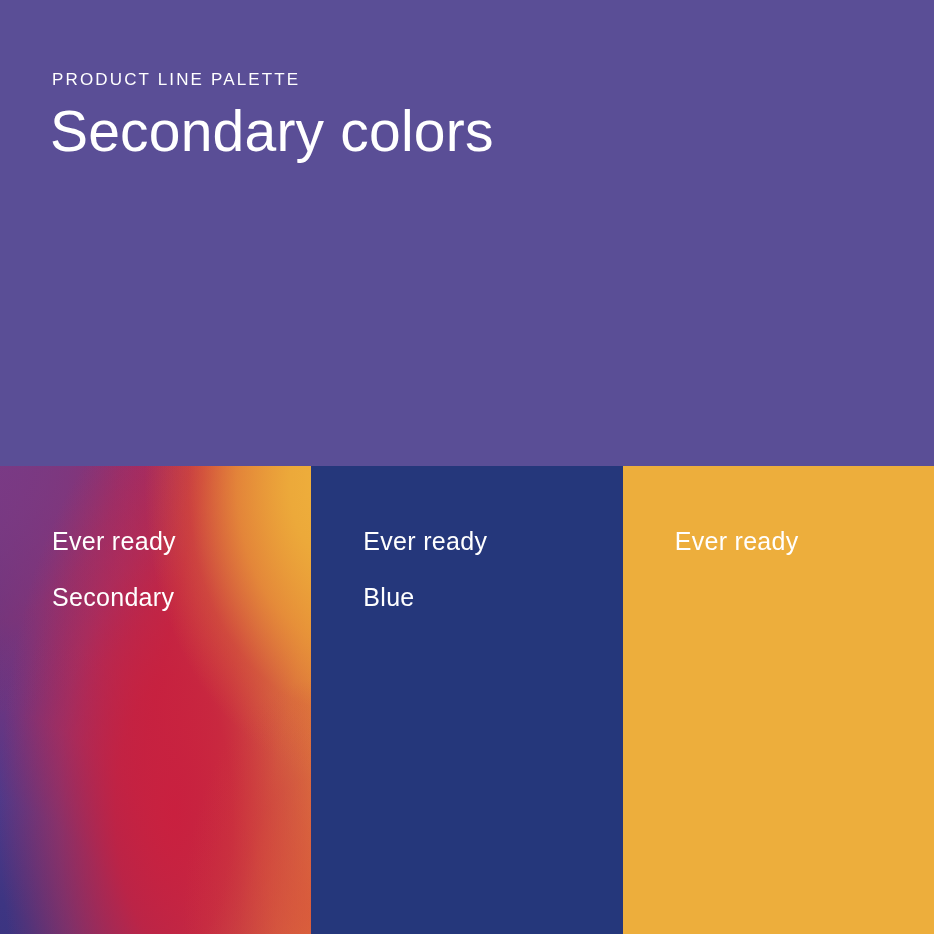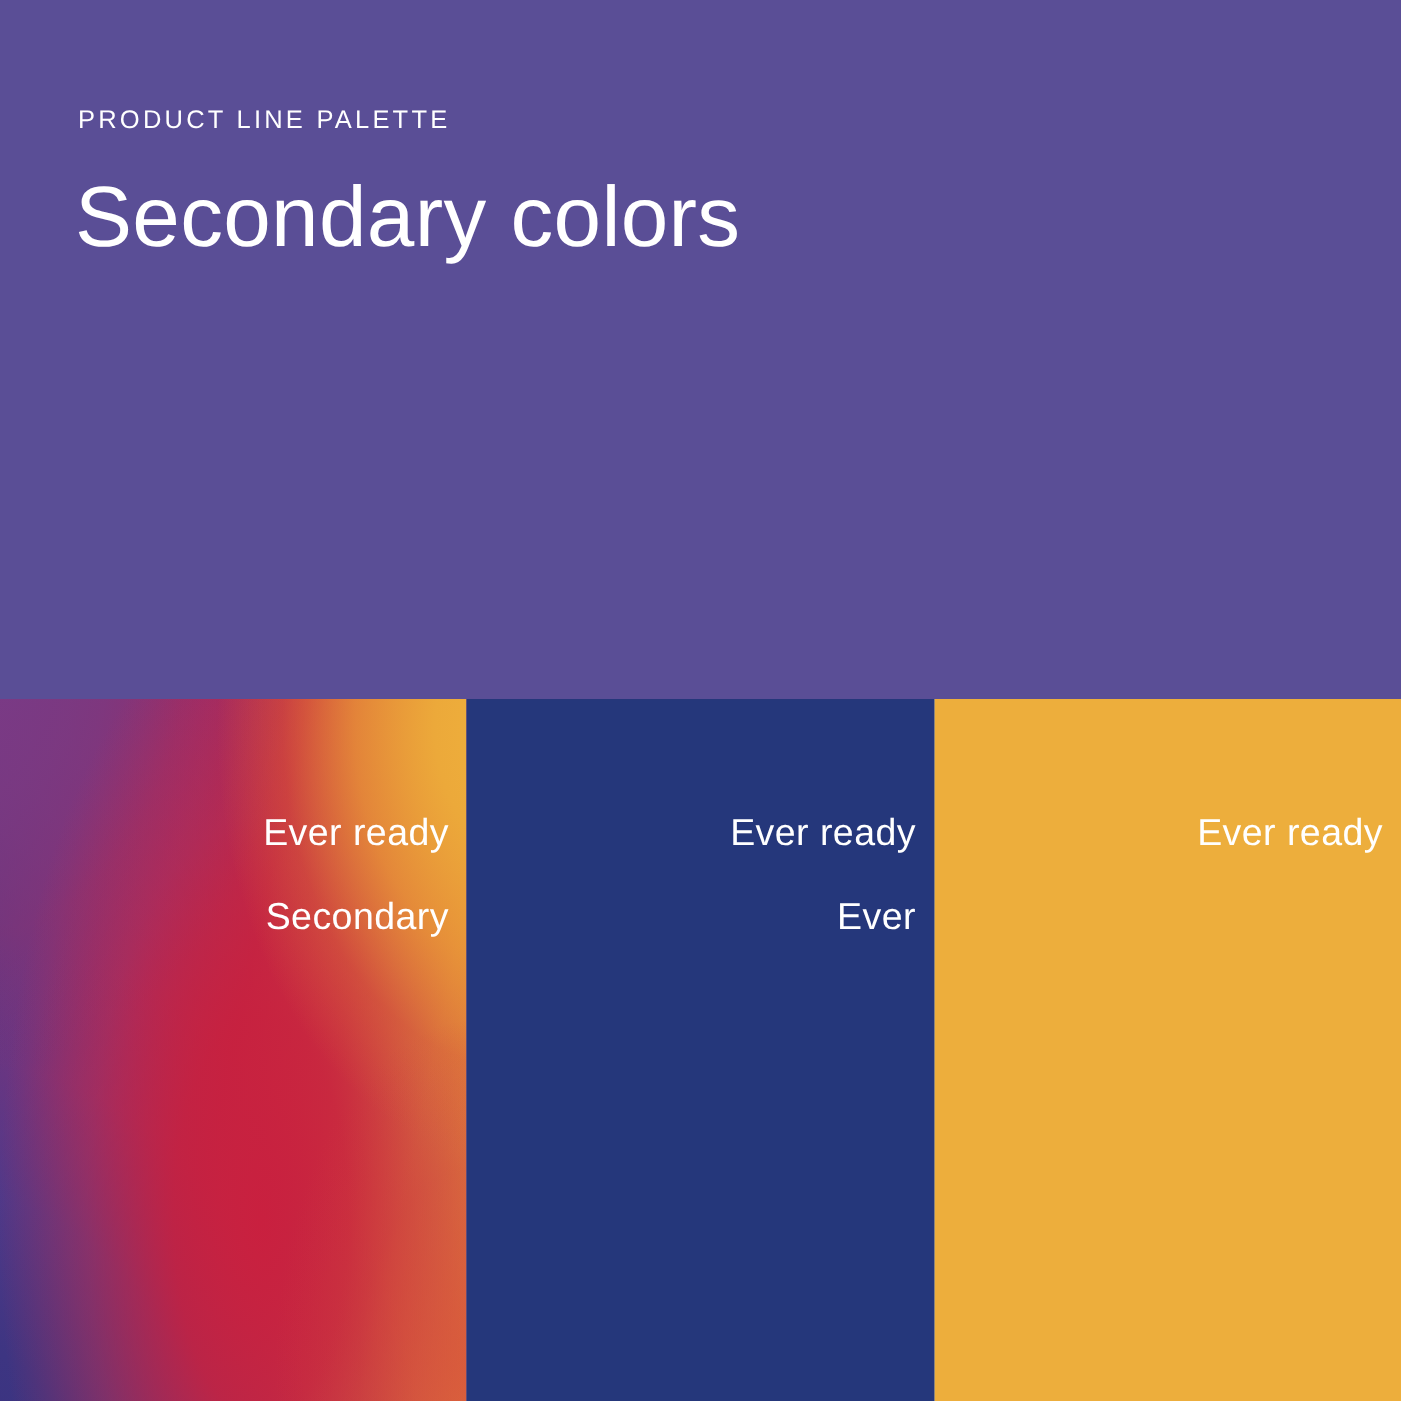--- a/index.html
+++ b/index.html
@@ -43,21 +43,21 @@
     letter-spacing: 2.15px;
     color: #ffffff;
     text-transform: uppercase;
     line-height: 26px;
     white-space: nowrap;
   }
 
   .title {
     position: absolute;
     left: 50px;
-    top: 108px;
+    top: 94px;
     margin: 0;
     font-size: 57px;
     font-weight: 300;
     letter-spacing: 0.2px;
     color: #ffffff;
     line-height: 74px;
     white-space: nowrap;
   }
 
   
@@ -74,23 +74,22 @@
   .swatch {
     position: relative;
     flex: 1 1 0;
     height: 468px;
     overflow: hidden;
   }
 
   .swatch-labels {
     position: absolute;
     left: 52px;
-    top: 72px;
+    top: 58px;
     right: 12px;
-    text-align: right;
   }
 
   .swatch-line {
     margin: 0;
     font-size: 25px;
     font-weight: 400;
     letter-spacing: 0.3px;
     color: #ffffff;
     line-height: 34px;
     white-space: nowrap;
@@ -158,21 +157,21 @@
   .mesh-ember {
     background: radial-gradient(60% 70% at 102% 96%,
       rgba(213, 70, 58, 0.72) 0%,
       rgba(205, 55, 60, 0.38) 42%,
       rgba(196, 40, 62, 0) 72%);
   }
 </style>
 </head>
 <body>
 
-<div class="poster" style="background: #3b82f6;">
+<div class="poster" style="background: #7f1d1d;">
 
   <div class="header" style="background: rgb(90, 78, 150);">
     <p class="eyebrow">PRODUCT LINE PALETTE</p>
     <h1 class="title">Secondary colors</h1>
   </div>
 
   <div class="swatch-row">
 
     <div class="swatch swatch-gradient">
       <div class="mesh mesh-base"></div>
@@ -183,21 +182,21 @@
       <div class="mesh mesh-ember"></div>
       <div class="swatch-labels">
         <p class="swatch-line">Ever ready</p>
         <p class="swatch-line">Secondary</p>
       </div>
     </div>
 
     <div class="swatch swatch-blue" style="background: rgb(37, 55, 123);">
       <div class="swatch-labels">
         <p class="swatch-line">Ever ready</p>
-        <p class="swatch-line">Ever</p>
+        <p class="swatch-line">Blue</p>
       </div>
     </div>
 
     <div class="swatch swatch-yellow" style="background: rgb(237, 174, 60);">
       <div class="swatch-labels">
         <p class="swatch-line">Ever ready</p>
       </div>
     </div>
 
   </div>

